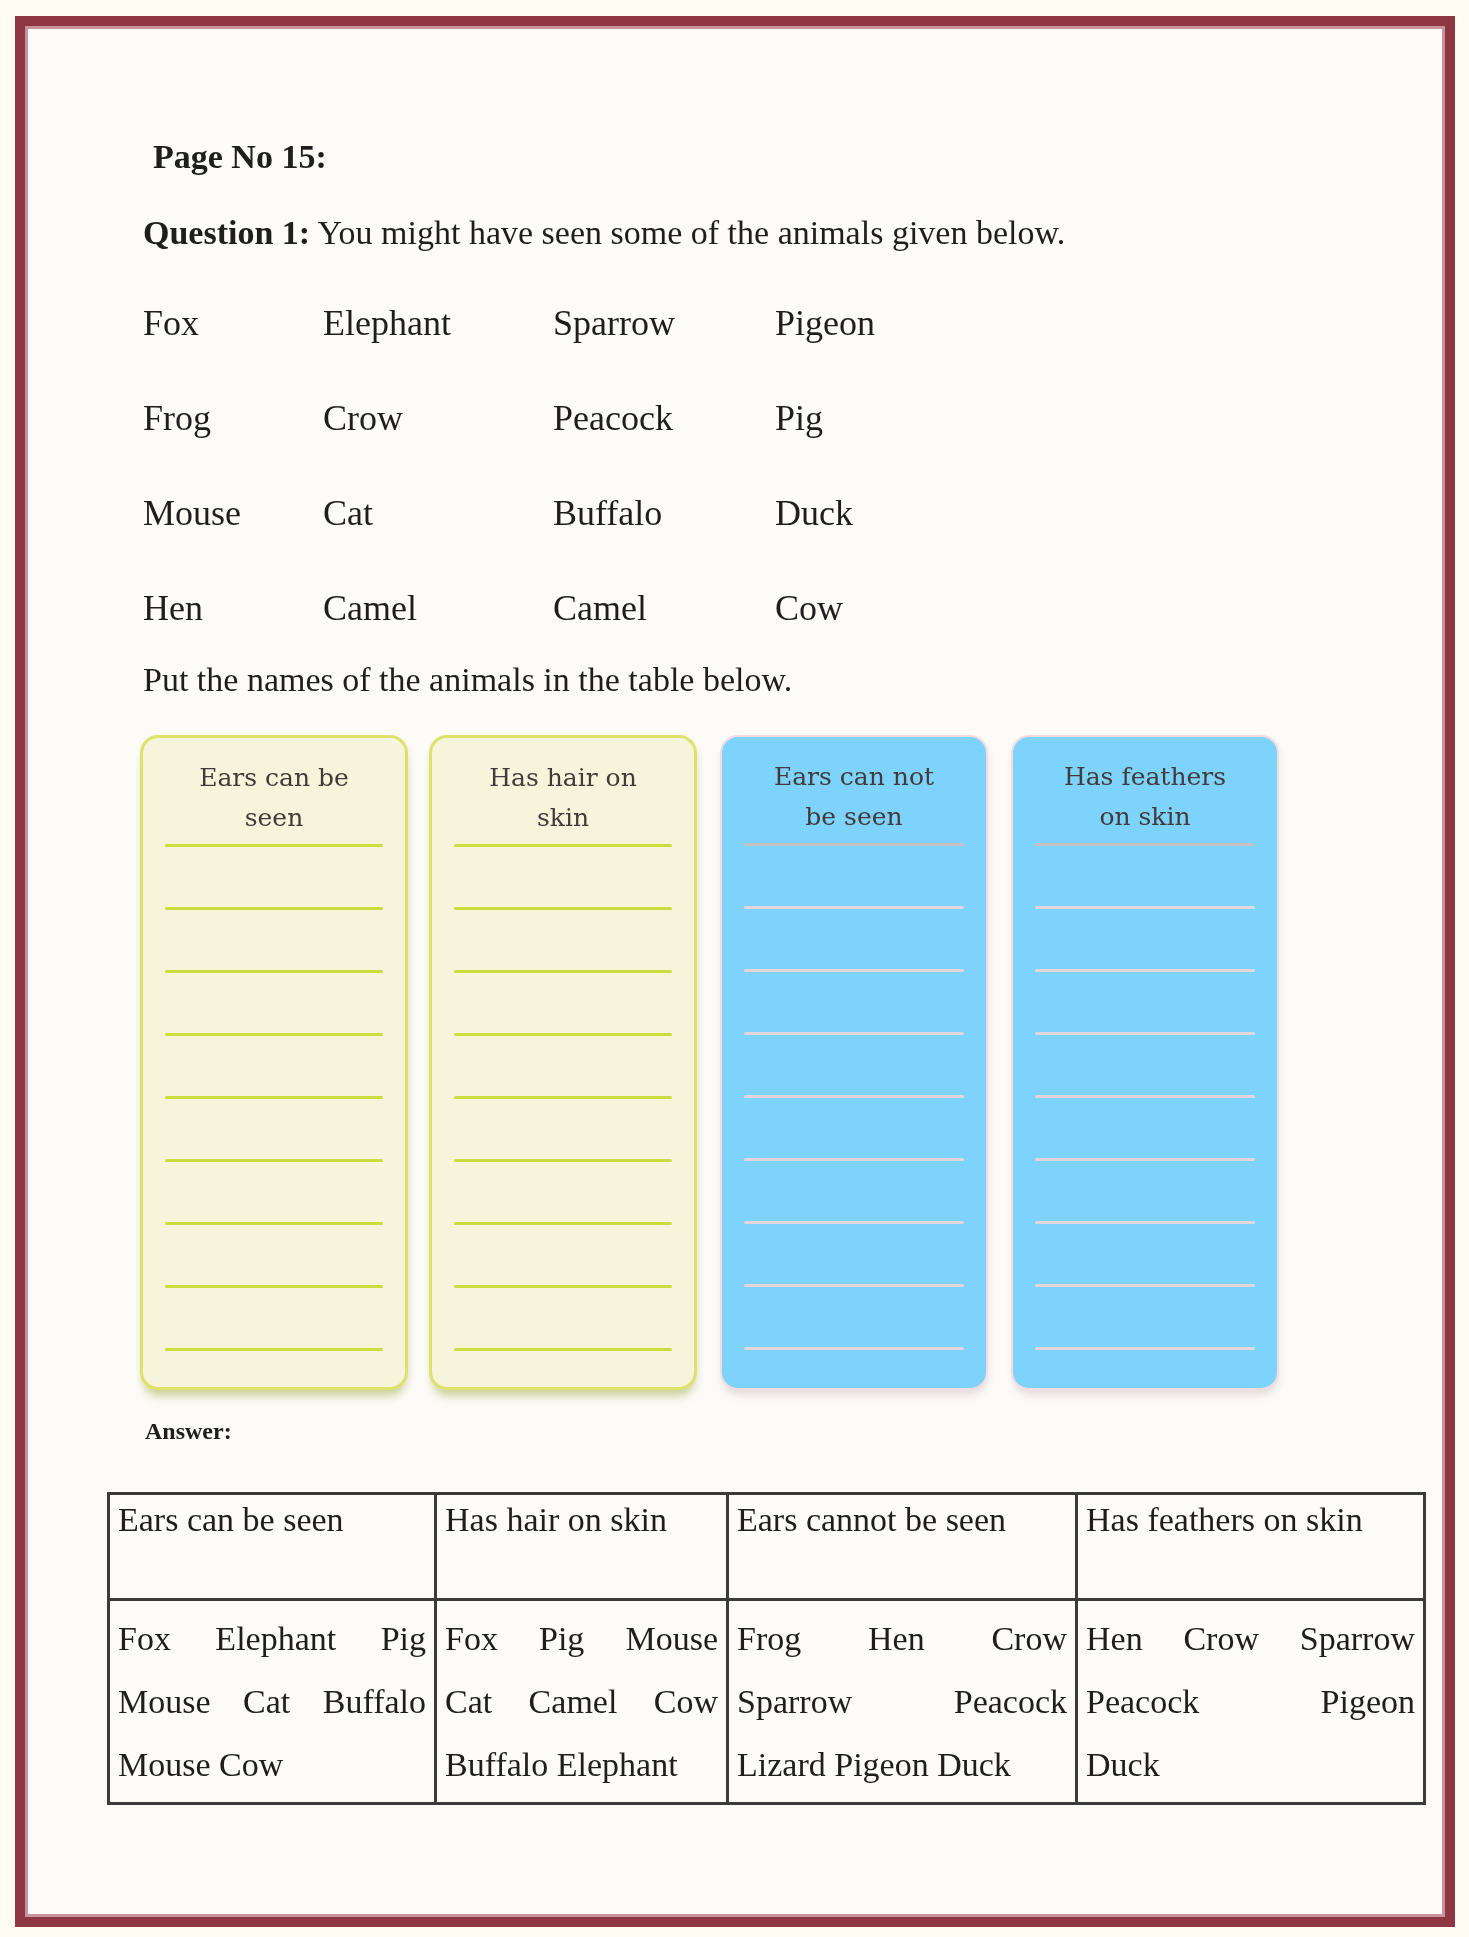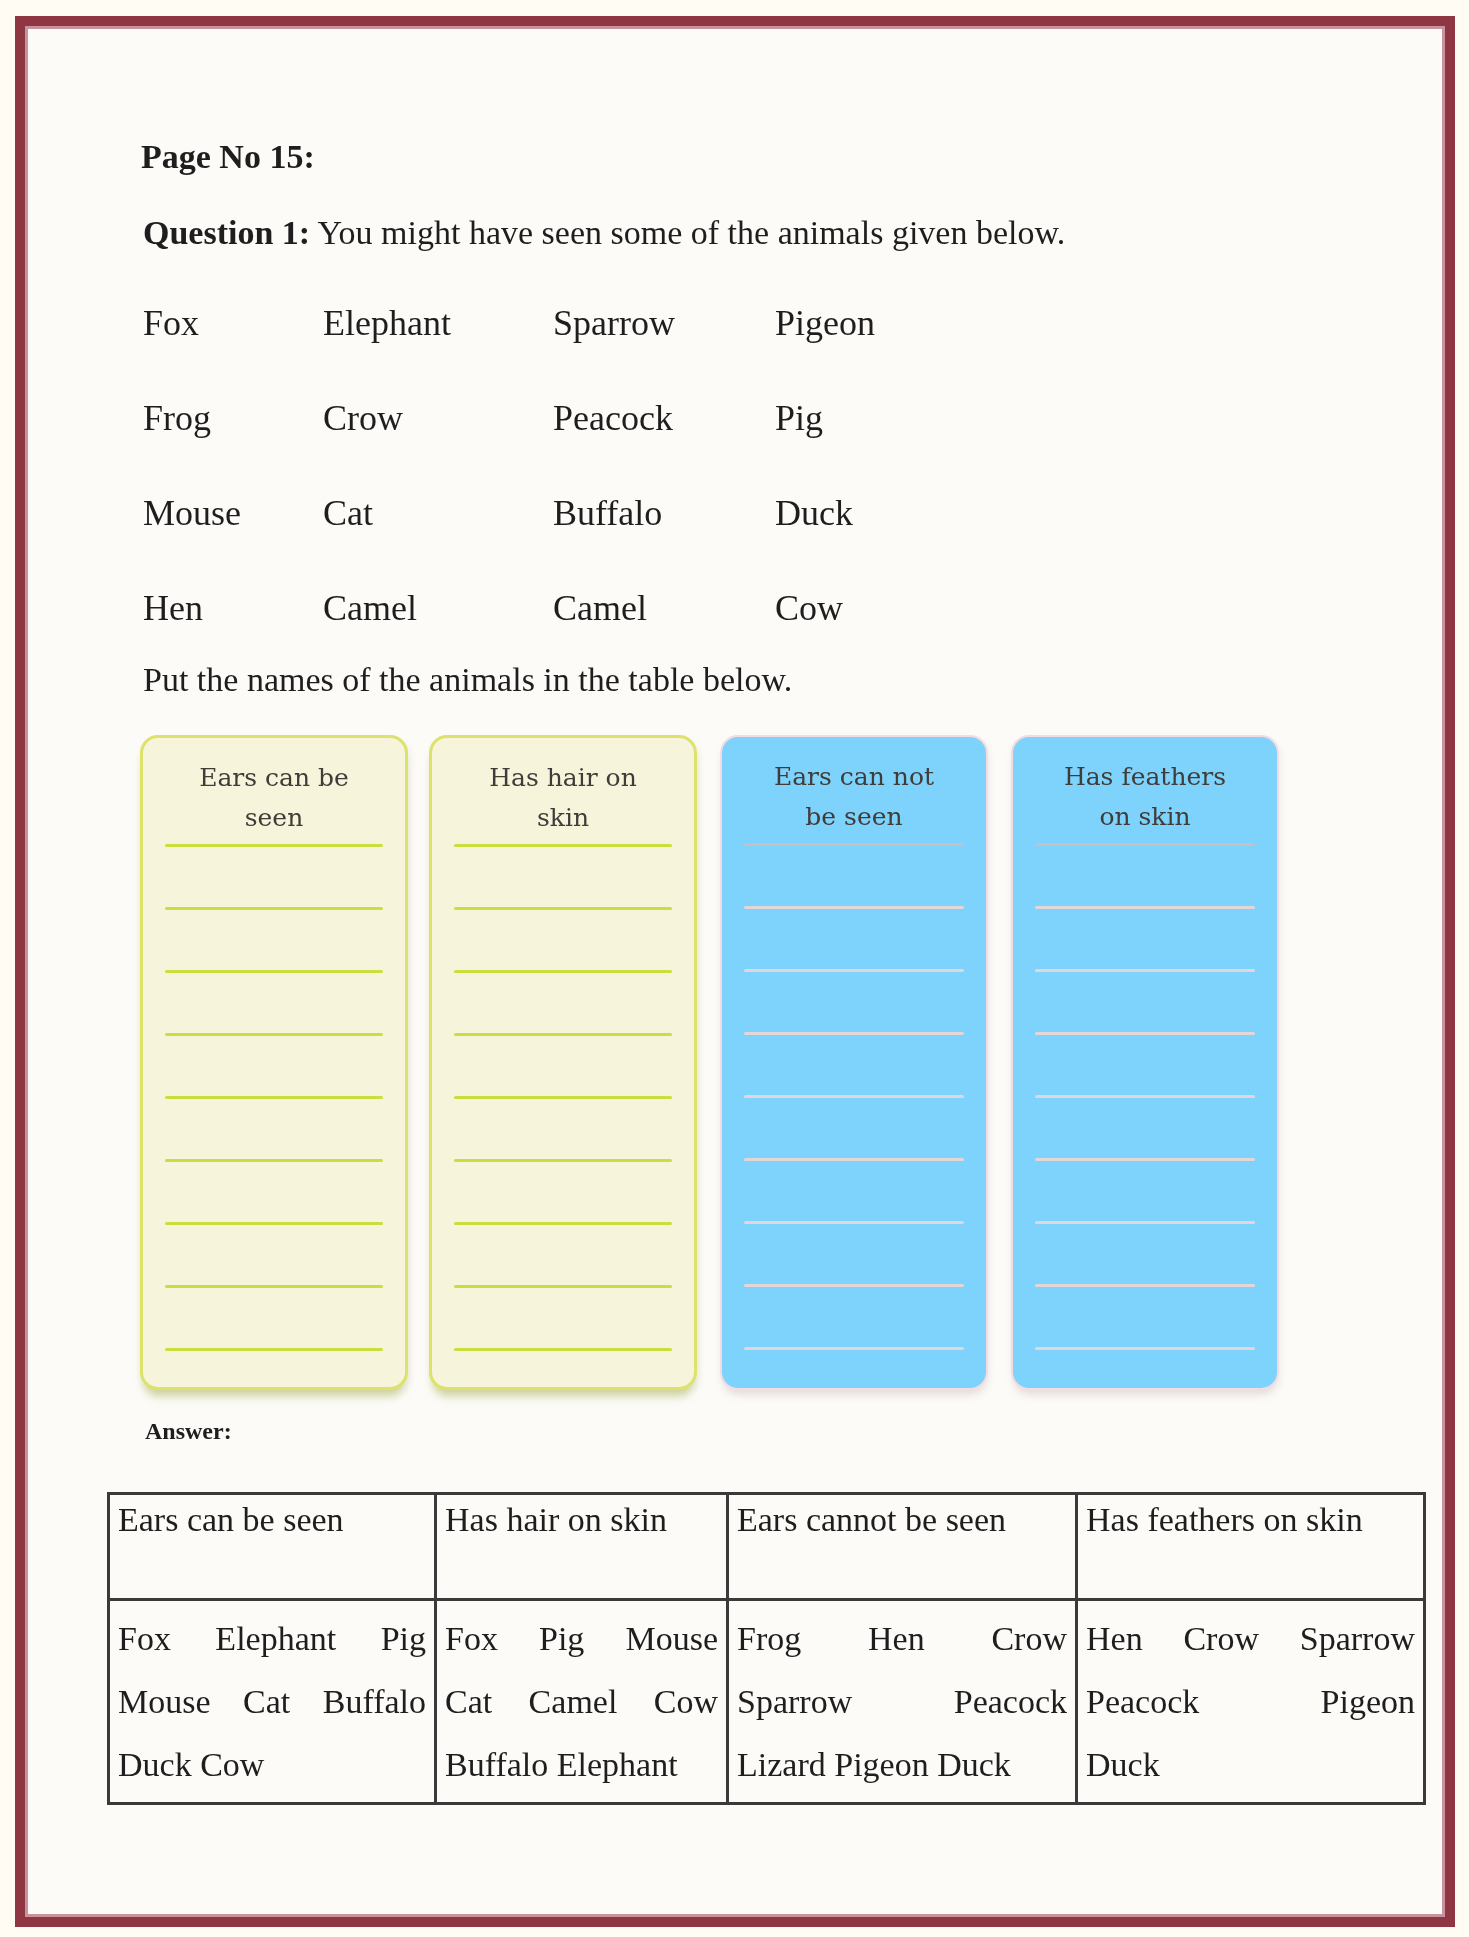--- a/index.html
+++ b/index.html
@@ -11,21 +11,21 @@
   }
   
   .page-frame{
     position:absolute;left:15px;top:16px;width:1440px;height:1911px;
     box-sizing:border-box;border:10px solid #8e3742;background:#fcfbf8;
   }
   .page-frame-inner{
     position:absolute;inset:0;border:3px solid #c9939b;pointer-events:none;
   }
   
-  .page-no{position:absolute;left:141px;top:138px;font-size:34px;font-weight:bold;}
+  .page-no{position:absolute;left:153px;top:138px;font-size:34px;font-weight:bold;}
   .question-line{position:absolute;left:143px;top:214px;font-size:34px;white-space:nowrap;}
   .question-label{font-weight:bold;}
   .put-names{position:absolute;left:143px;top:661px;font-size:34px;}
   .answer-label{position:absolute;left:145px;top:1418px;font-size:24px;font-weight:bold;}
   
   .animal-grid{position:absolute;left:143px;top:300px;width:900px;}
   .animal-row{position:relative;height:95px;}
   .animal-name{position:absolute;top:0;font-size:36px;line-height:46px;}
   .animal-name.col0{left:0;}
   .animal-name.col1{left:180px;}
@@ -195,21 +195,21 @@
           <div class="cell-line">
             <span>Fox</span>
             <span>Elephant</span>
             <span>Pig</span>
           </div>
           <div class="cell-line">
             <span>Mouse</span>
             <span>Cat</span>
             <span>Buffalo</span>
           </div>
-          <div class="cell-line plain">Duck Cow</div>
+          <div class="cell-line plain">Mouse Cow</div>
         </td>
         <td>
           <div class="cell-line">
             <span>Fox</span>
             <span>Pig</span>
             <span>Mouse</span>
           </div>
           <div class="cell-line">
             <span>Cat</span>
             <span>Camel</span>

